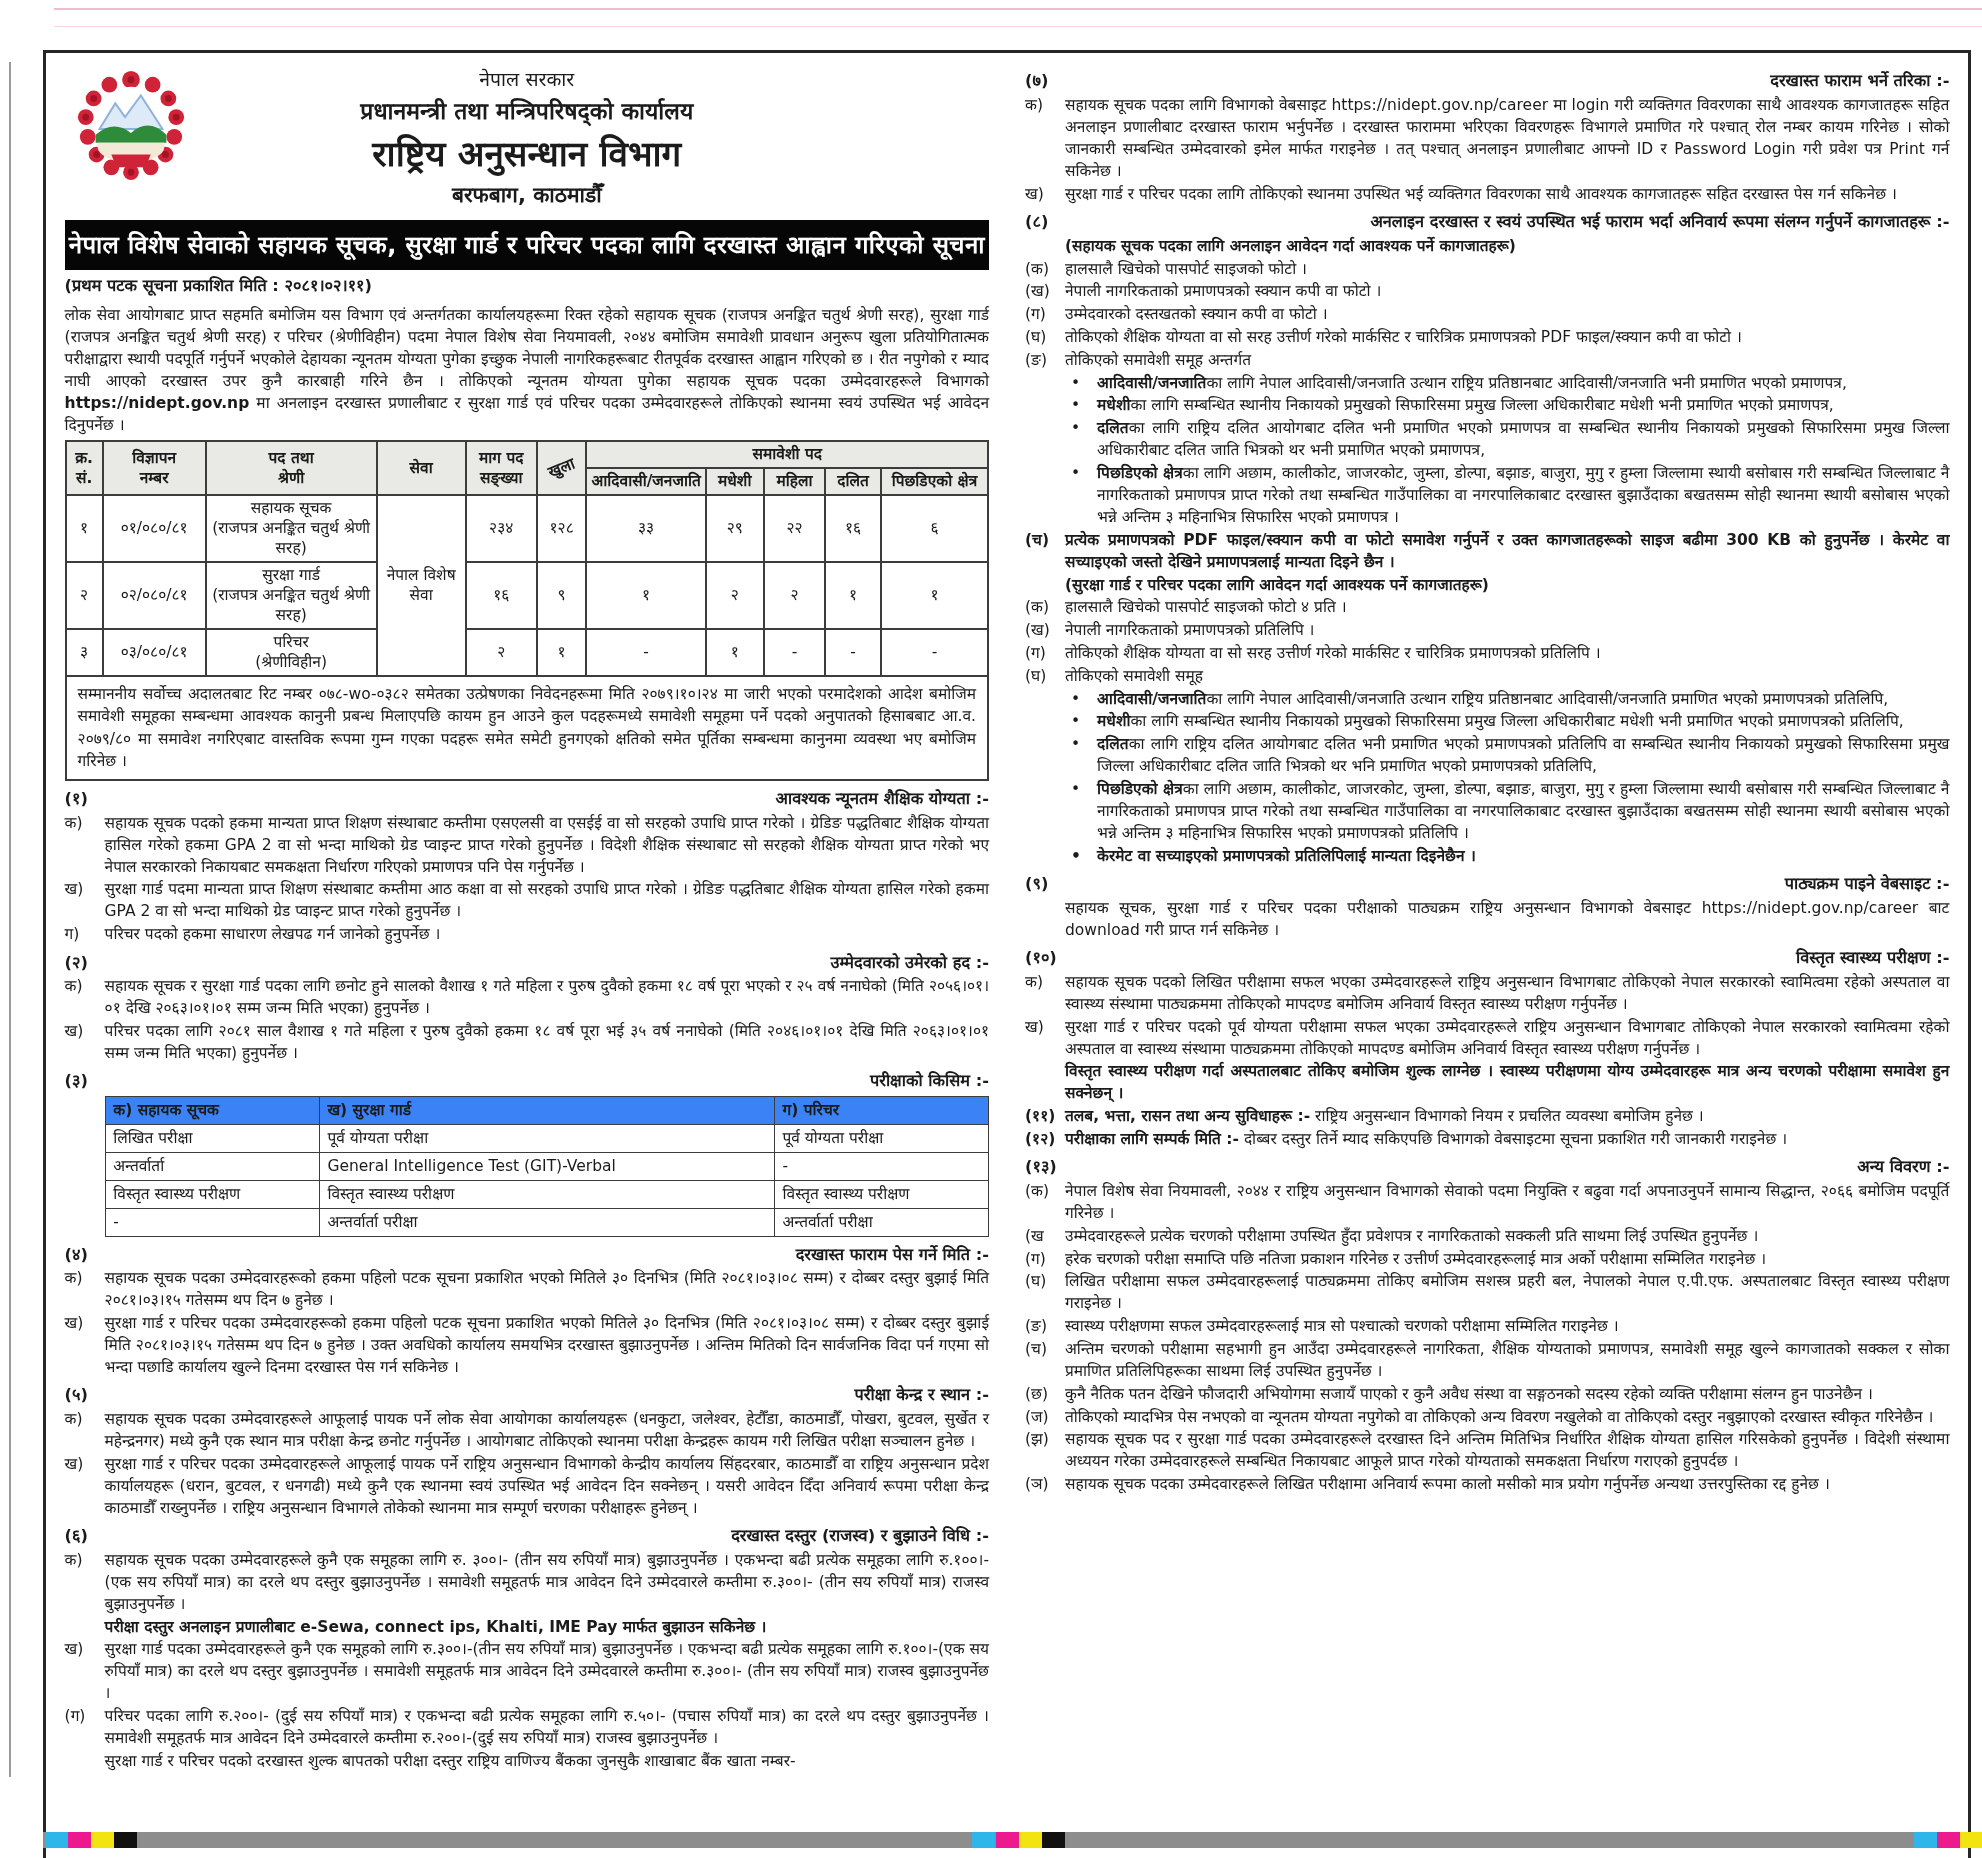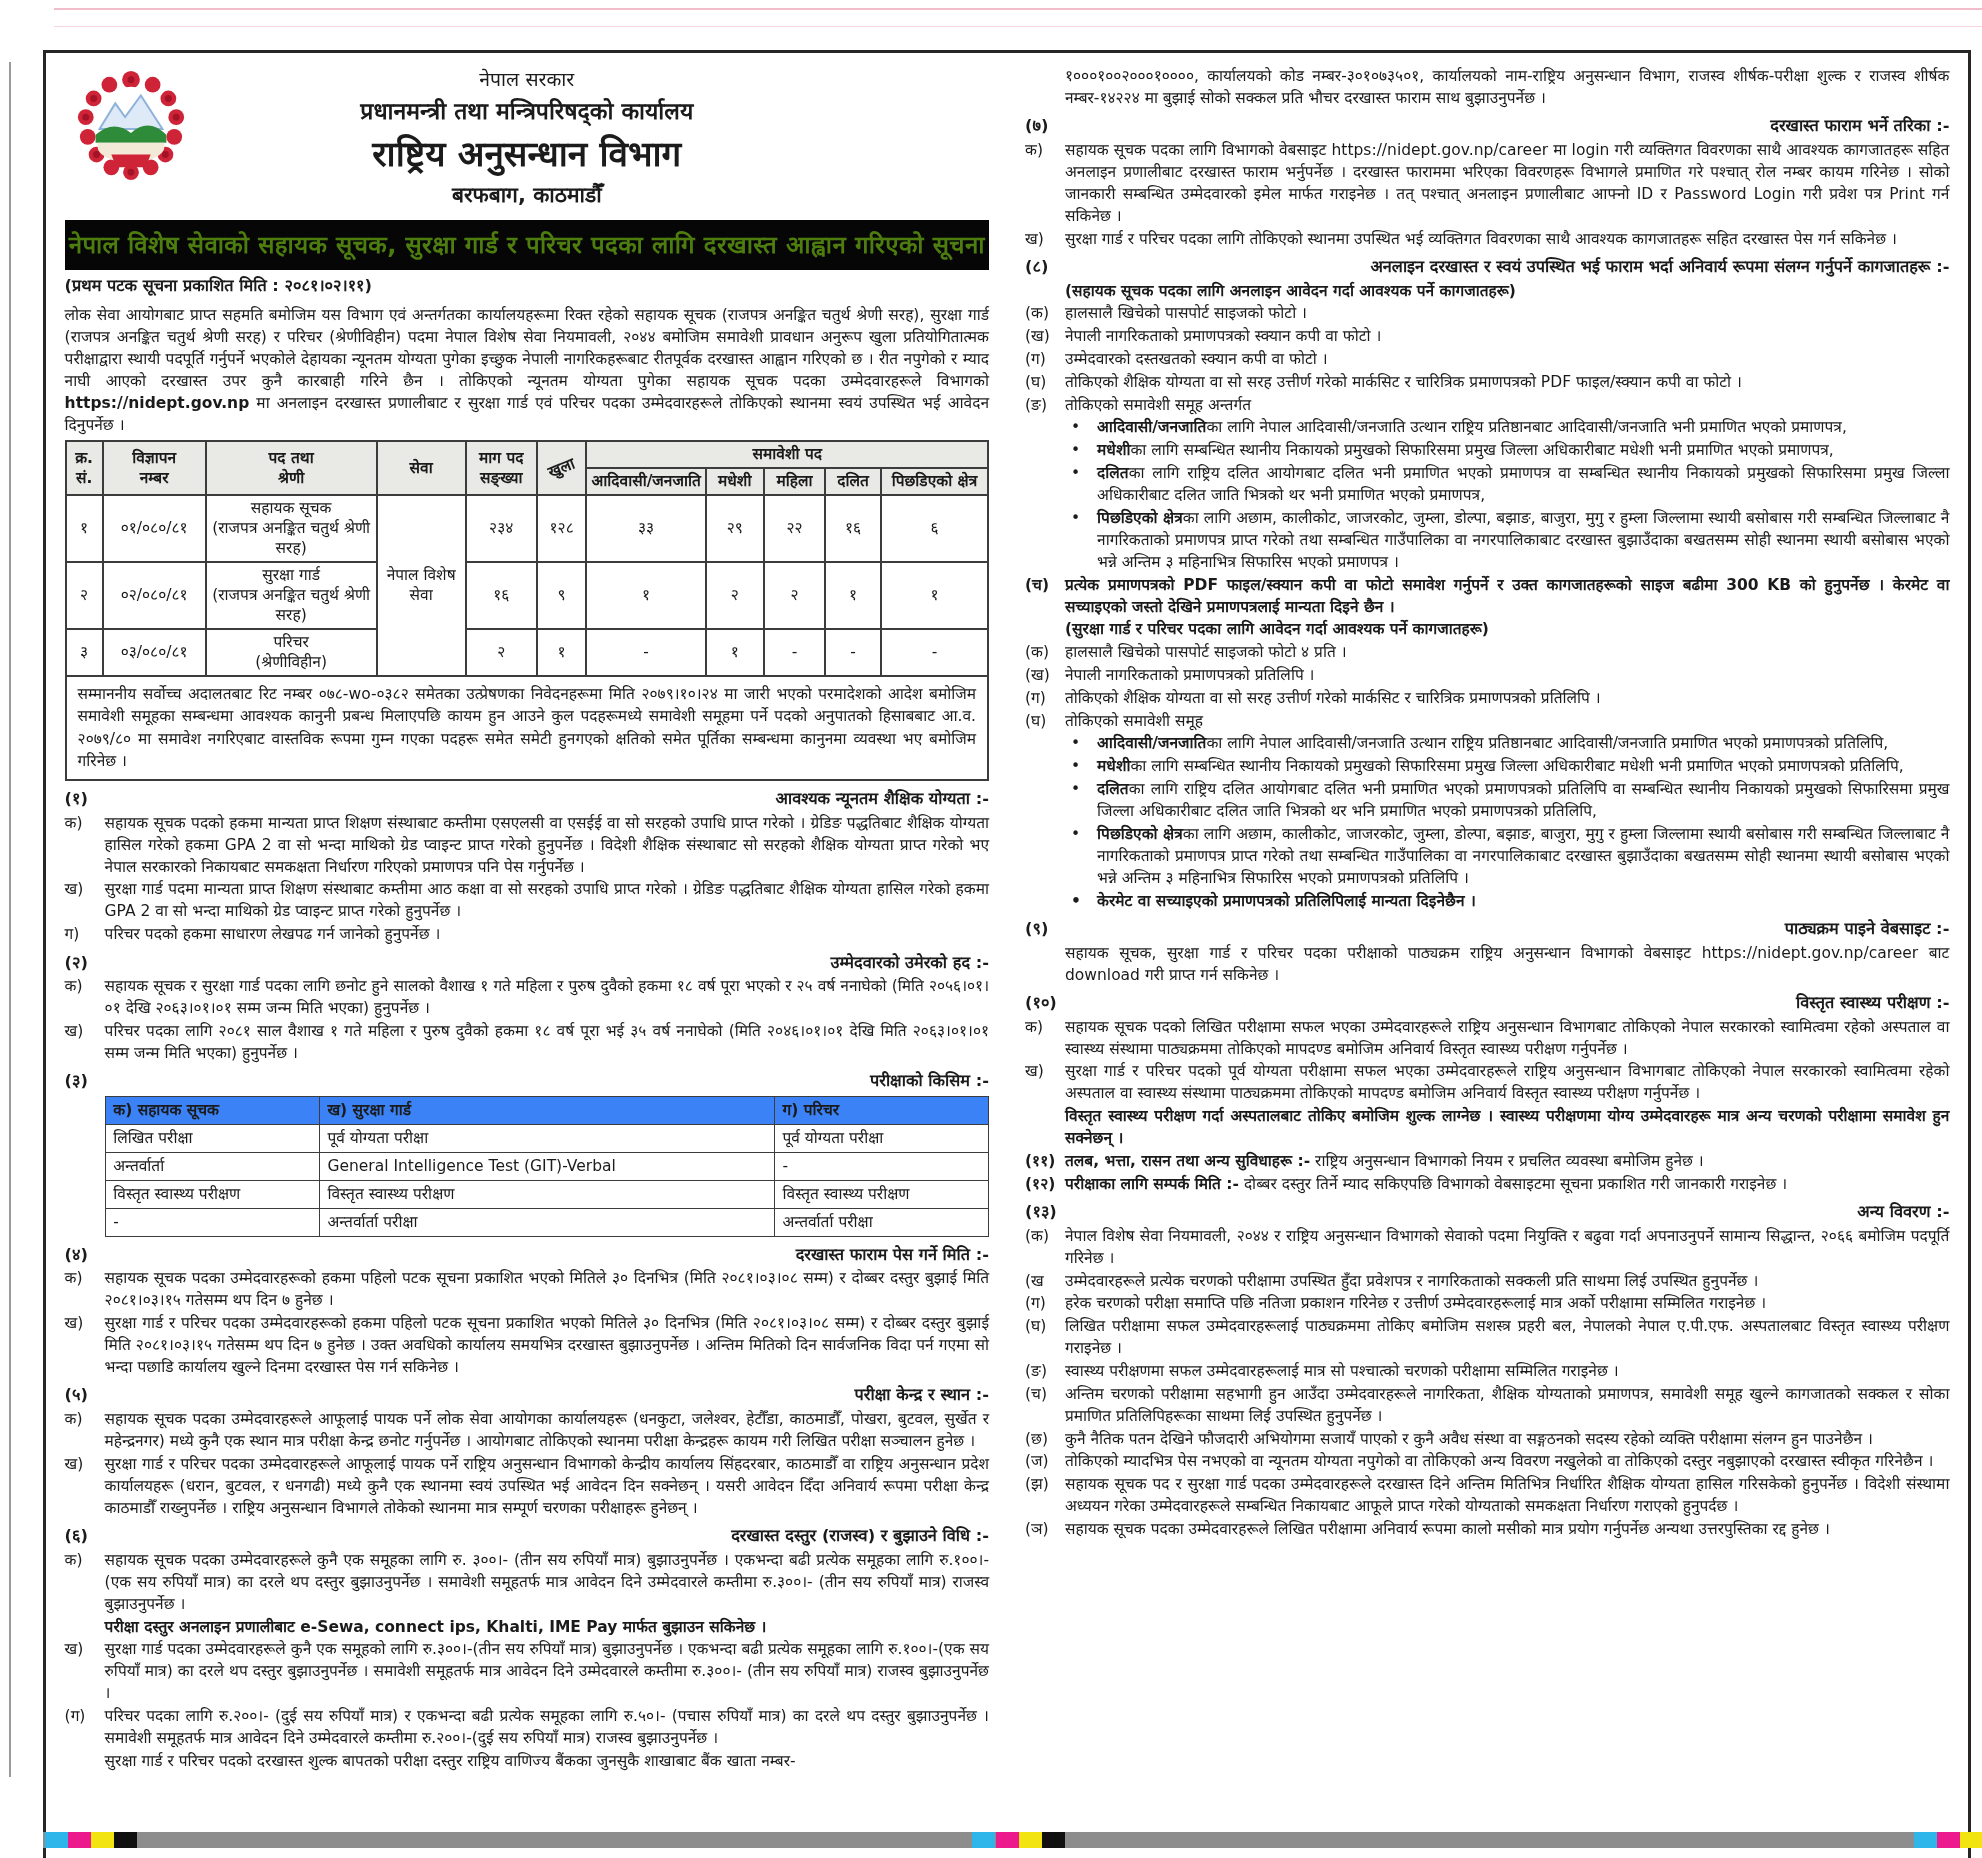--- a/index.html
+++ b/index.html
@@ -14,21 +14,21 @@
   .cols{display:flex;gap:36px;height:100%;}
   .col{flex:1 1 0;min-width:0;font-size:15.5px;line-height:1.42;text-align:justify;}
   
   .hdr{position:relative;min-height:147px;}
   .logo{position:absolute;left:7.7px;top:0px;width:118px;height:122px;}
   .hl{text-align:center;}
   .h1{font-size:19.4px;margin-top:1.5px;}
   .h2{font-size:23px;font-weight:bold;margin-top:1.5px;}
   .h3{font-size:35px;font-weight:bold;margin:3.1px 0 0 0;}
   .h4{font-size:21px;font-weight:bold;margin-top:1.5px;}
-  .banner{background:#060606;color:#4d7c0f;font-size:24px;font-weight:bold;text-align:center;
+  .banner{background:#060606;color:#ffffff;font-size:24px;font-weight:bold;text-align:center;
           padding:7.7px 3.1px;margin:7.7px 0 4.6px 0;letter-spacing:0.4px;}
   .pubdate{font-size:16.3px;font-weight:bold;margin:1.5px 0 6.2px 0;}
   .para{margin:1.5px 0 4.6px 0;}
   b,.bold{font-weight:bold;}
   
   .sec{display:flex;font-weight:bold;font-size:16.3px;margin:5.4px 0 1.5px 0;}
   .sec .lb{flex:0 0 40px;}
   .sec .tt{flex:1;text-align:right;}
   .item{display:flex;margin:0.8px 0;}
   .item .lb{flex:0 0 40px;}
@@ -315,24 +315,20 @@
         </div>
       <div class="item">
         <span class="lb"></span>
           <span class="tx">सुरक्षा गार्ड र परिचर पदको दरखास्त शुल्क बापतको परीक्षा दस्तुर राष्ट्रिय वाणिज्य बैंकका जुनसुकै शाखाबाट बैंक खाता नम्बर-</span>
         </div>
 
     </div>
 
     <div class="col">
 
-      <div class="item">
-        <span class="lb"></span>
-          <span class="tx">१०००१००२०००१००००, कार्यालयको कोड नम्बर-३०१०७३५०१, कार्यालयको नाम-राष्ट्रिय अनुसन्धान विभाग, राजस्व शीर्षक-परीक्षा शुल्क र राजस्व शीर्षक नम्बर-१४२२४ मा बुझाई सोको सक्कल प्रति भौचर दरखास्त फाराम साथ बुझाउनुपर्नेछ ।</span>
-        </div>
 
       <div class="sec">
         <span class="lb">(७)</span>
           <span class="tt">दरखास्त फाराम भर्ने तरिका :-</span>
         </div>
       <div class="item">
         <span class="lb">क)</span>
           <span class="tx">सहायक सूचक पदका लागि विभागको वेबसाइट https://nidept.gov.np/career  मा login  गरी व्यक्तिगत विवरणका साथै आवश्यक कागजातहरू सहित अनलाइन प्रणालीबाट दरखास्त फाराम भर्नुपर्नेछ । दरखास्त फाराममा भरिएका विवरणहरू विभागले प्रमाणित गरे पश्चात् रोल नम्बर कायम गरिनेछ । सोको जानकारी सम्बन्धित उम्मेदवारको इमेल मार्फत गराइनेछ । तत् पश्चात् अनलाइन प्रणालीबाट आफ्नो ID र Password Login  गरी प्रवेश पत्र Print  गर्न सकिनेछ ।</span>
         </div>
       <div class="item">

